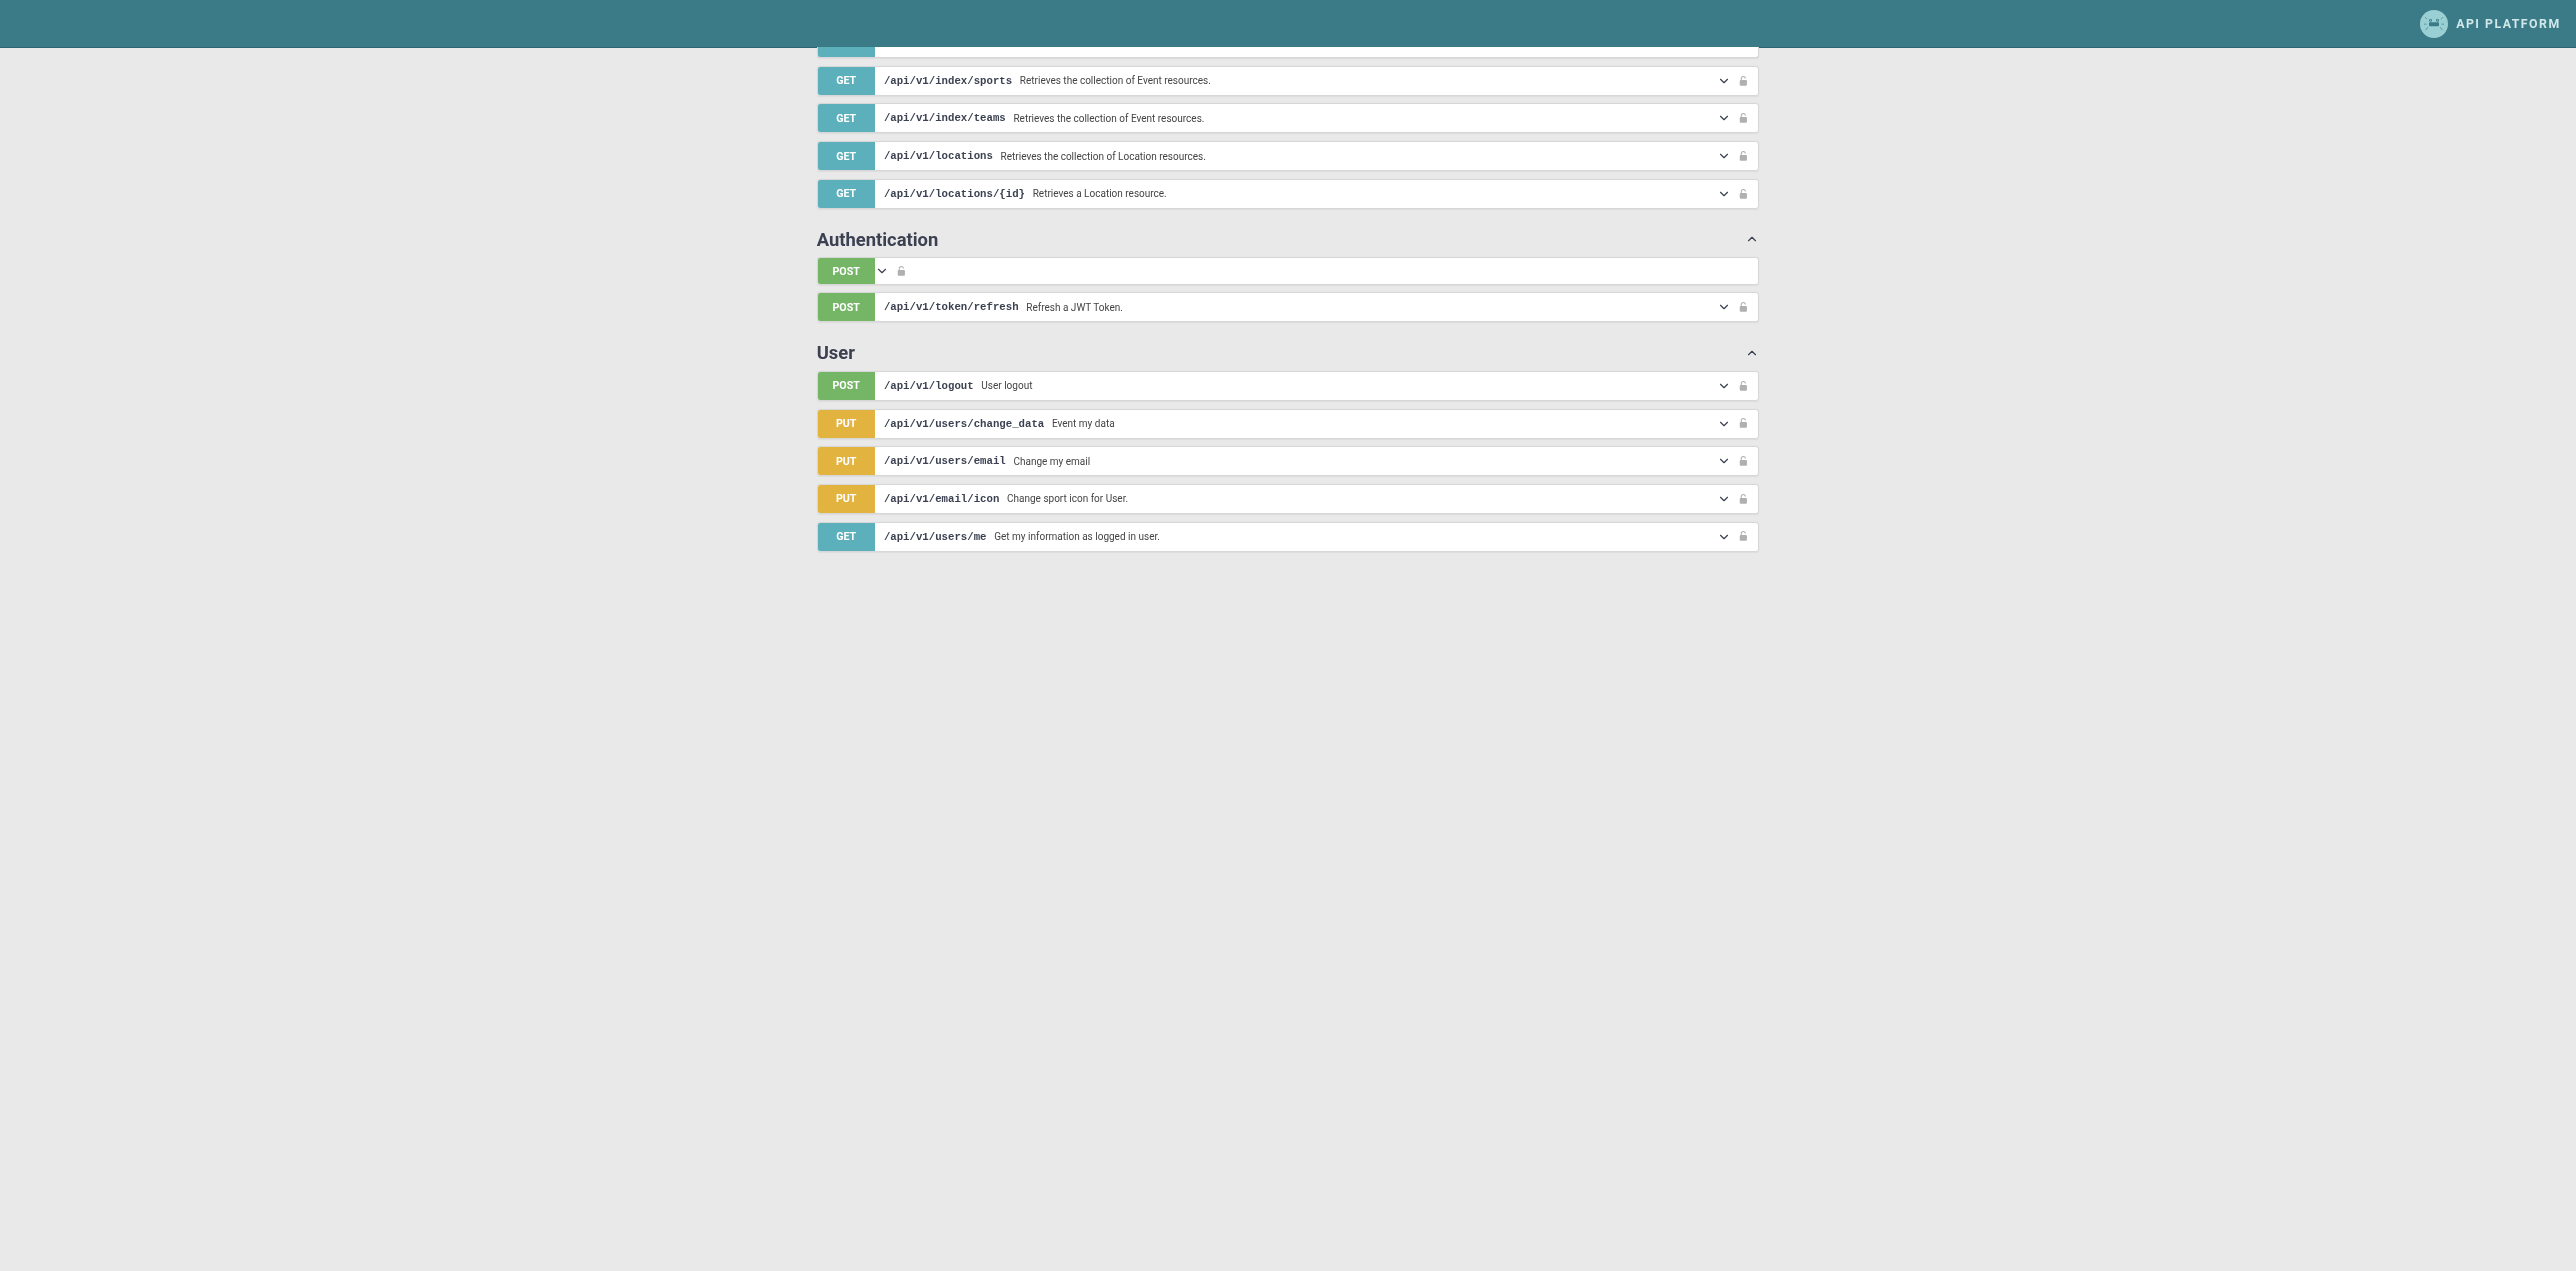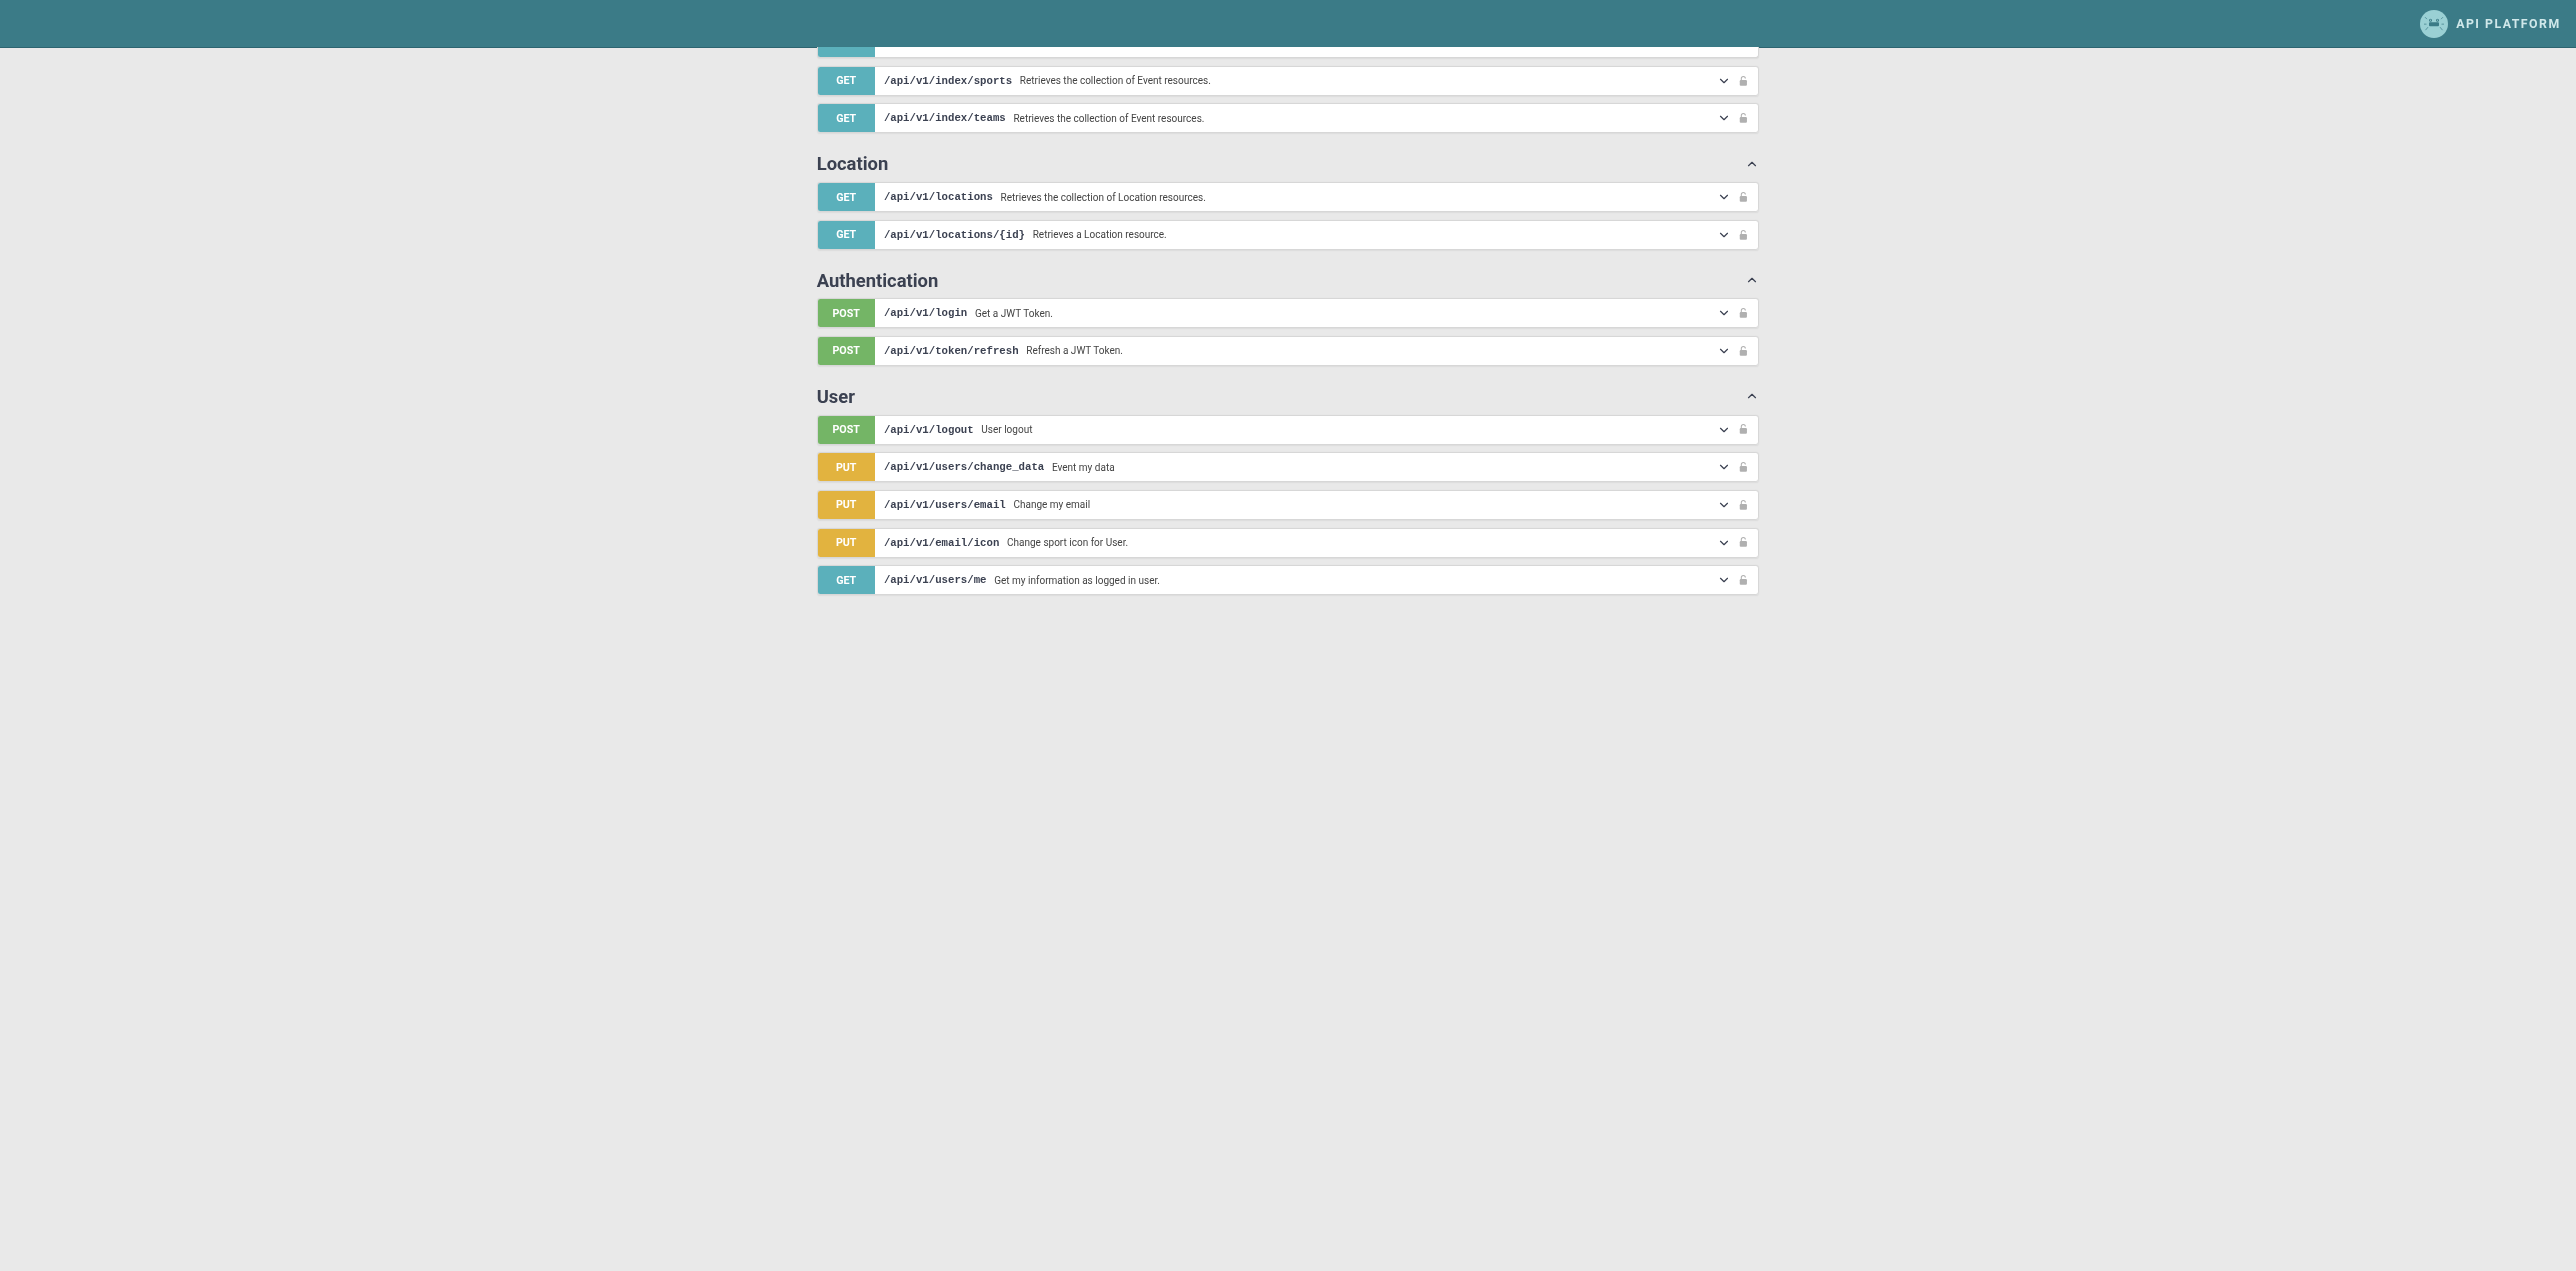--- a/index.html
+++ b/index.html
@@ -205,28 +205,20 @@
             <svg viewBox="0 0 20 24">
               <path d="M6 10 V7 a4 4 0 0 1 8 0" fill="none" stroke="#b0b0b0" stroke-width="2"></path>
               <rect x="3" y="10" width="14" height="11" rx="2" fill="#b0b0b0"></rect>
             </svg>
           </span>
         </div>
       </div>
     </div>
 
   <div id="sections">
-      <div class="section-header">
-        <div class="section-title">Location</div>
-        <span class="chevron-up">
-          <svg viewBox="0 0 24 24">
-            <path d="M6 15l6-6 6 6" fill="none" stroke="#3b4151" stroke-width="2" stroke-linecap="round" stroke-linejoin="round"></path>
-          </svg>
-        </span>
-      </div>
       <div class="op">
         <div class="method method-get">GET</div>
         <div class="op-body">
           <span class="path">/api/v1/locations</span>
           <span class="summary">Retrieves the collection of Location resources.</span>
         </div>
         <div class="op-right">
           <span class="chevron">
             <svg viewBox="0 0 24 24">
               <path d="M6 9l6 6 6-6" fill="none" stroke="#3b4151" stroke-width="2" stroke-linecap="round" stroke-linejoin="round"></path>
@@ -263,24 +255,20 @@
       <div class="section-header">
         <div class="section-title">Authentication</div>
         <span class="chevron-up">
           <svg viewBox="0 0 24 24">
             <path d="M6 15l6-6 6 6" fill="none" stroke="#3b4151" stroke-width="2" stroke-linecap="round" stroke-linejoin="round"></path>
           </svg>
         </span>
       </div>
       <div class="op">
         <div class="method method-post">POST</div>
-        <div class="op-body">
-          <span class="path">/api/v1/login</span>
-          <span class="summary">Get a JWT Token.</span>
-        </div>
         <div class="op-right">
           <span class="chevron">
             <svg viewBox="0 0 24 24">
               <path d="M6 9l6 6 6-6" fill="none" stroke="#3b4151" stroke-width="2" stroke-linecap="round" stroke-linejoin="round"></path>
             </svg>
           </span>
           <span class="lock">
             <svg viewBox="0 0 20 24">
               <path d="M6 10 V7 a4 4 0 0 1 8 0" fill="none" stroke="#b0b0b0" stroke-width="2"></path>
               <rect x="3" y="10" width="14" height="11" rx="2" fill="#b0b0b0"></rect>

